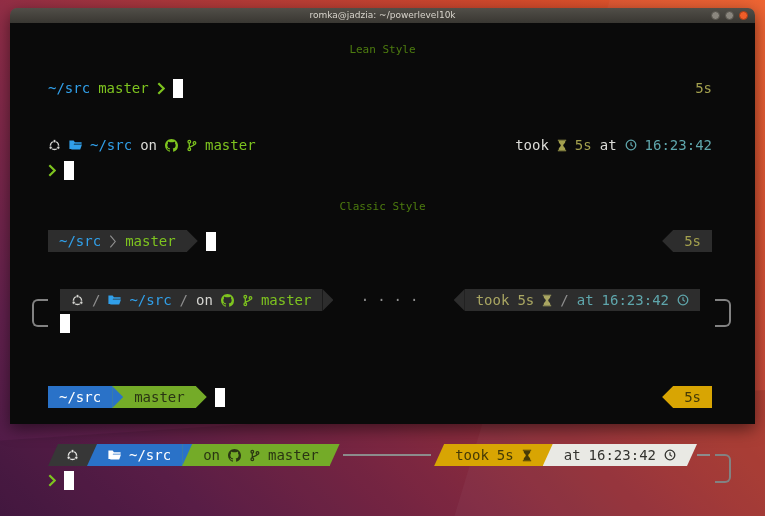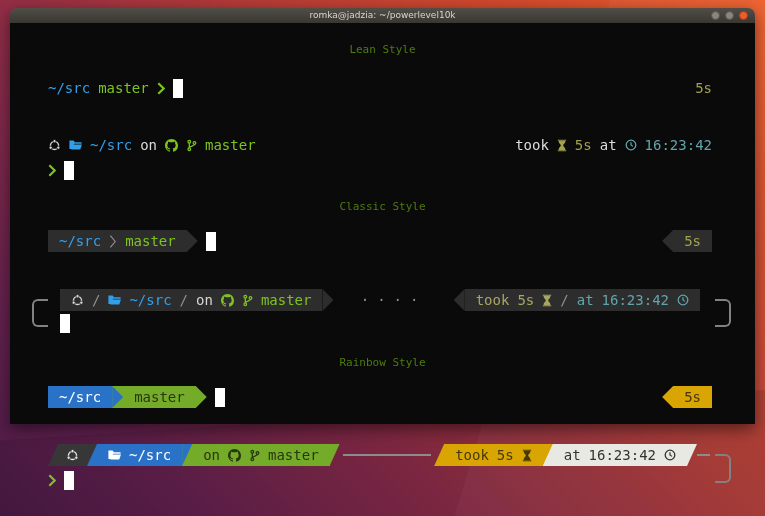--- a/index.html
+++ b/index.html
@@ -261,23 +261,20 @@
               </svg>
           </span>
         </div>
       </div>
     </div>
 
     <div class="row" style="top:289px;left:50px">
       <span class="cursor"></span>
     </div>
 
-    <div class="row center" style="top:328px;left:0;right:0">
-      <span>Rainbow Style</span>
-    </div>
 
     <div class="row" style="top:363px;left:38px;right:43px">
       <div class="pl">
         <div class="seg bg-rblue">
           <span class="grp" style="gap:0;color:#fff">
             <span>~/</span>
             <span class="b">src</span>
           </span>
         </div>
         <div class="sep-tri bg-rgreen">

